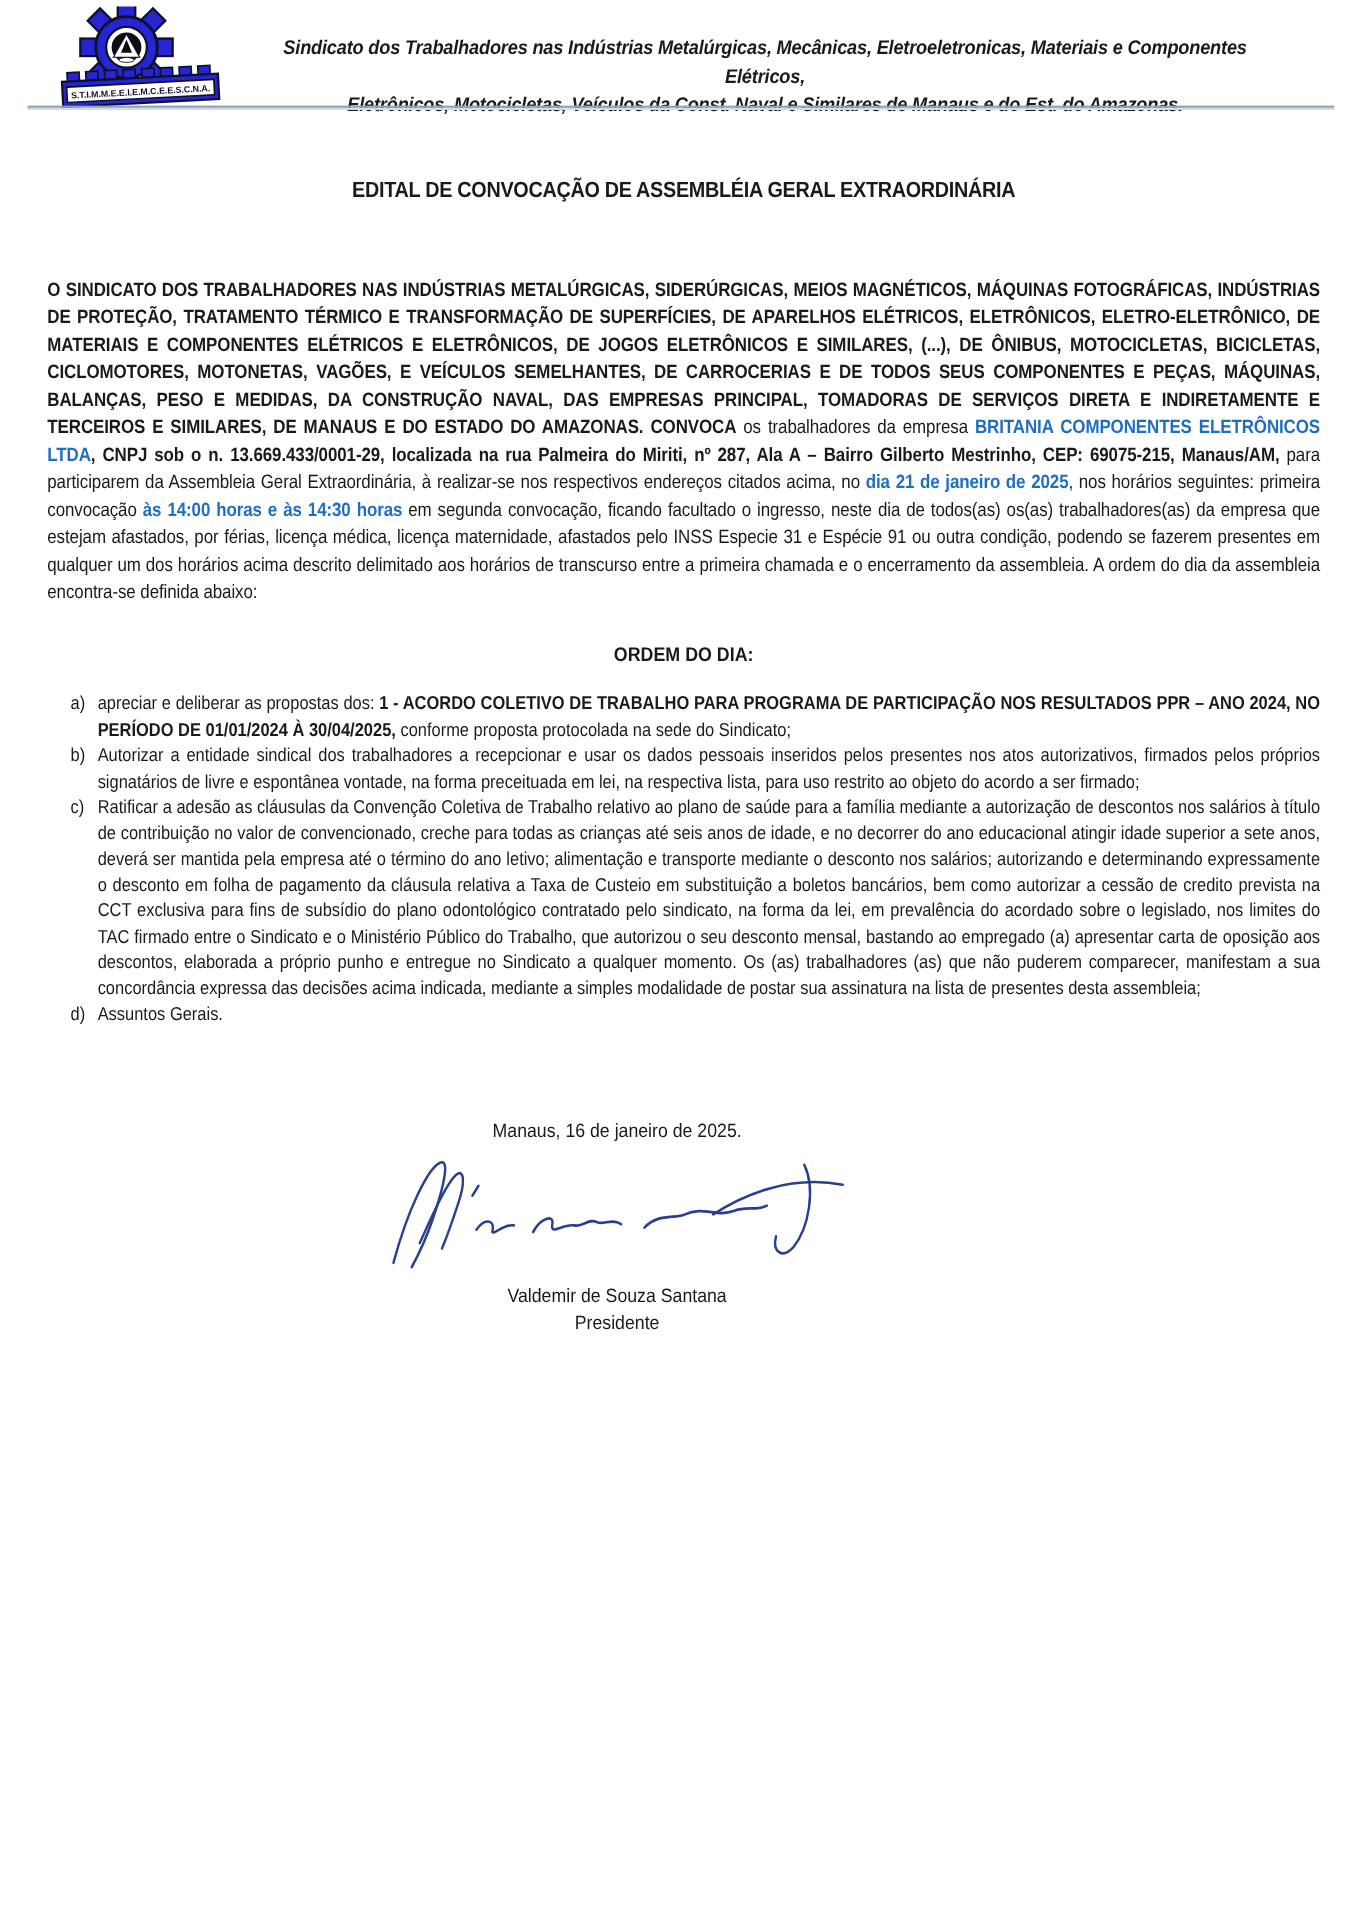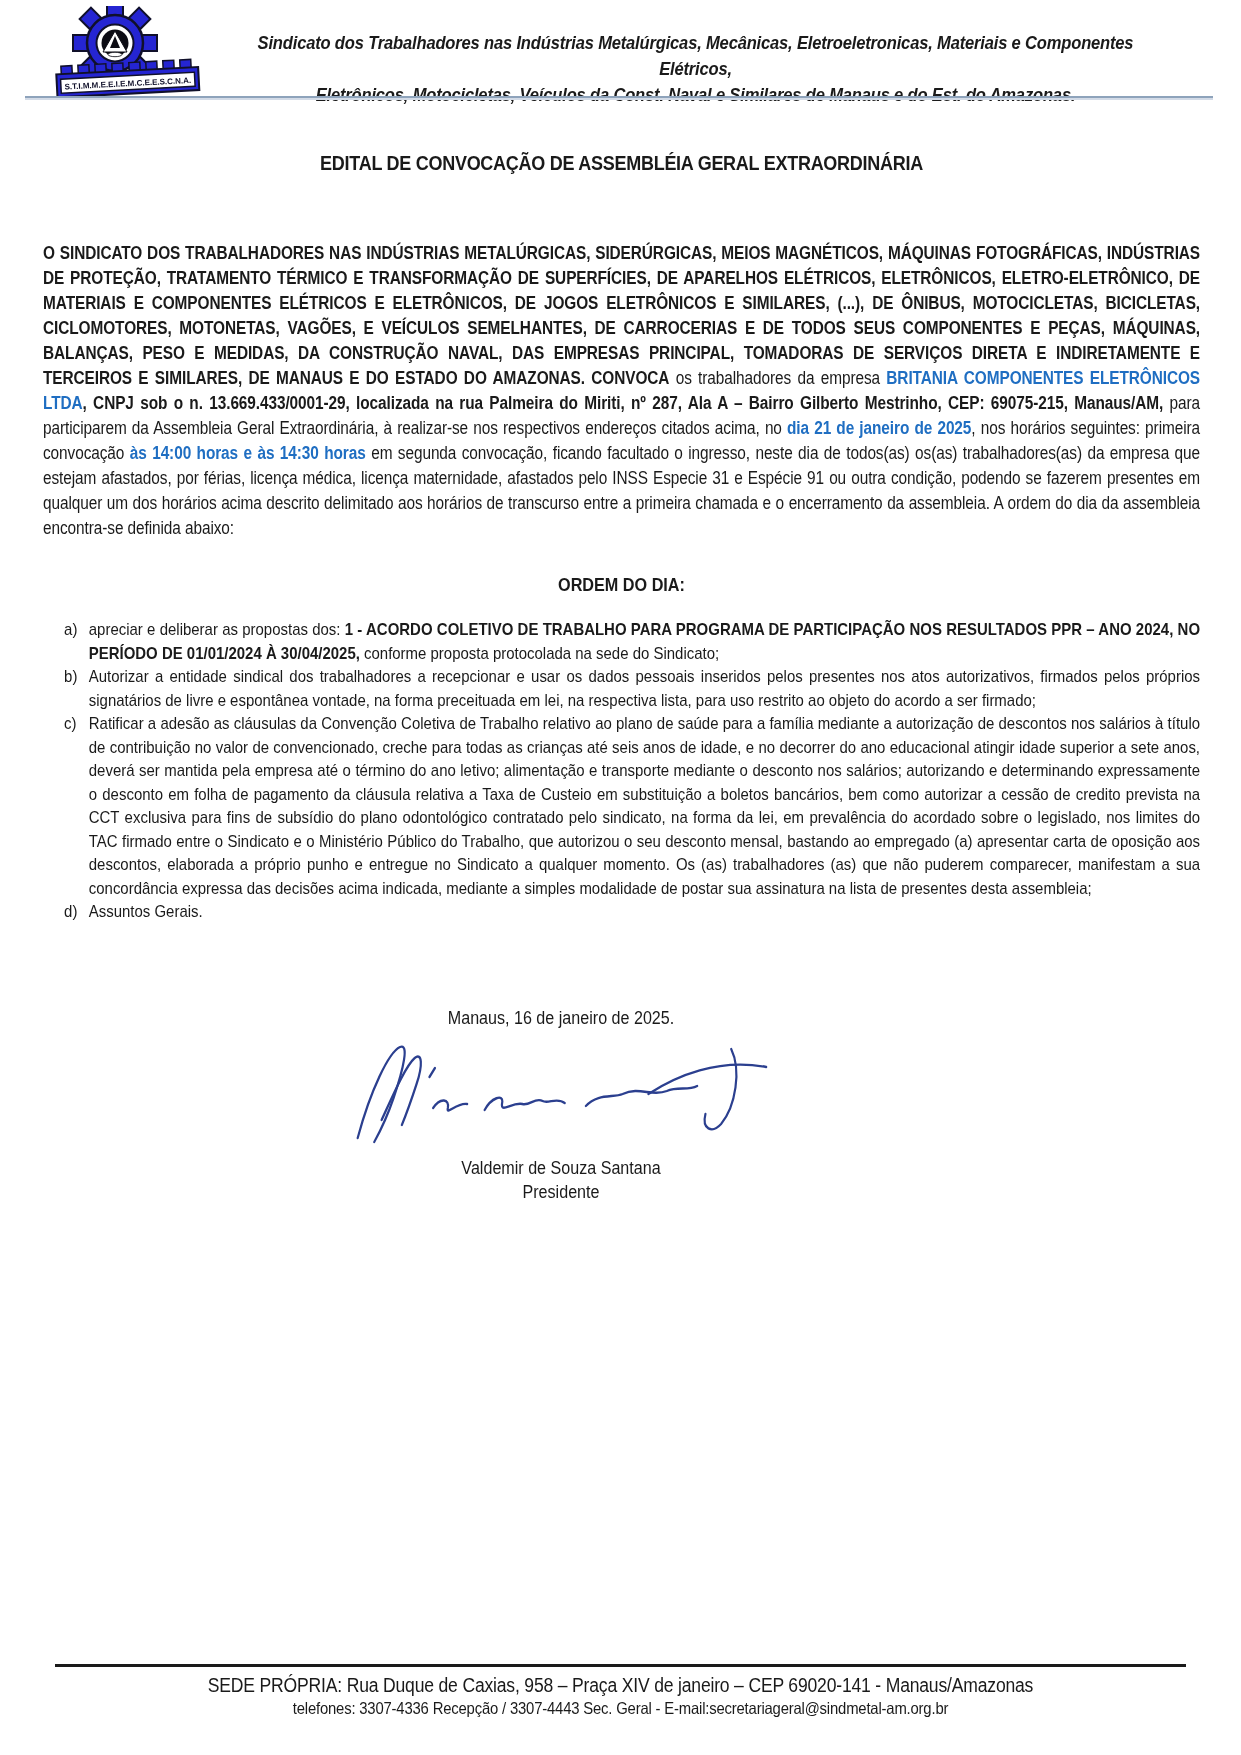--- a/index.html
+++ b/index.html
@@ -27,21 +27,21 @@
     text-align:center;font-style:italic;font-weight:bold;
     font-size:18px;line-height:26px;letter-spacing:-0.2px;
     transform:scaleX(0.92);transform-origin:50% 0;
   }
   .header-rule{
     position:absolute;left:25px;right:28px;top:96px;height:2px;
     background:var(--header-rule);
     box-shadow:0 2px 0 #d3dbe7;
   }
   
-  .content{position:absolute;top:140px;left:43px;right:41px;}
+  .content{position:absolute;top:150px;left:43px;right:41px;}
   .doc-title{
     margin-top:12px;text-align:center;font-weight:bold;font-size:20px;
     letter-spacing:-0.3px;
     transform:scaleX(0.9);transform-origin:50% 0;
   }
   .intro{
     margin-top:66px;
     text-align:justify;
     font-size:17.5px;line-height:25px;letter-spacing:-0.1px;
     width:113.64%;transform:scaleX(0.88);transform-origin:0 0;
@@ -172,19 +172,14 @@
           <path d="M262,70 C275,57 292,62 302,58 C320,50 334,61 350,55 C362,50 373,55 383,50"></path>
           <path d="M420,13 C431,34 425,70 409,88 C399,98 388,93 392,78"></path>
           <path d="M330,58 C360,40 406,22 458,31"></path>
         </g>
       </svg>
       <span class="sign-name">Valdemir de Souza Santana</span>
       <span class="sign-role">Presidente</span>
     </div>
   </div>
 
-  <div class="footer">
-    <div class="footer-rule"></div>
-    <div class="footer-line1">SEDE PRÓPRIA: Rua Duque de Caxias, 958 – Praça XIV de janeiro – CEP 69020-141 - Manaus/Amazonas</div>
-    <div class="footer-line2">telefones:  3307-4336 Recepção  / 3307-4443  Sec. Geral   -   E-mail:secretariageral@sindmetal-am.org.br</div>
-  </div>
 
 </div>
 
 </body></html>

